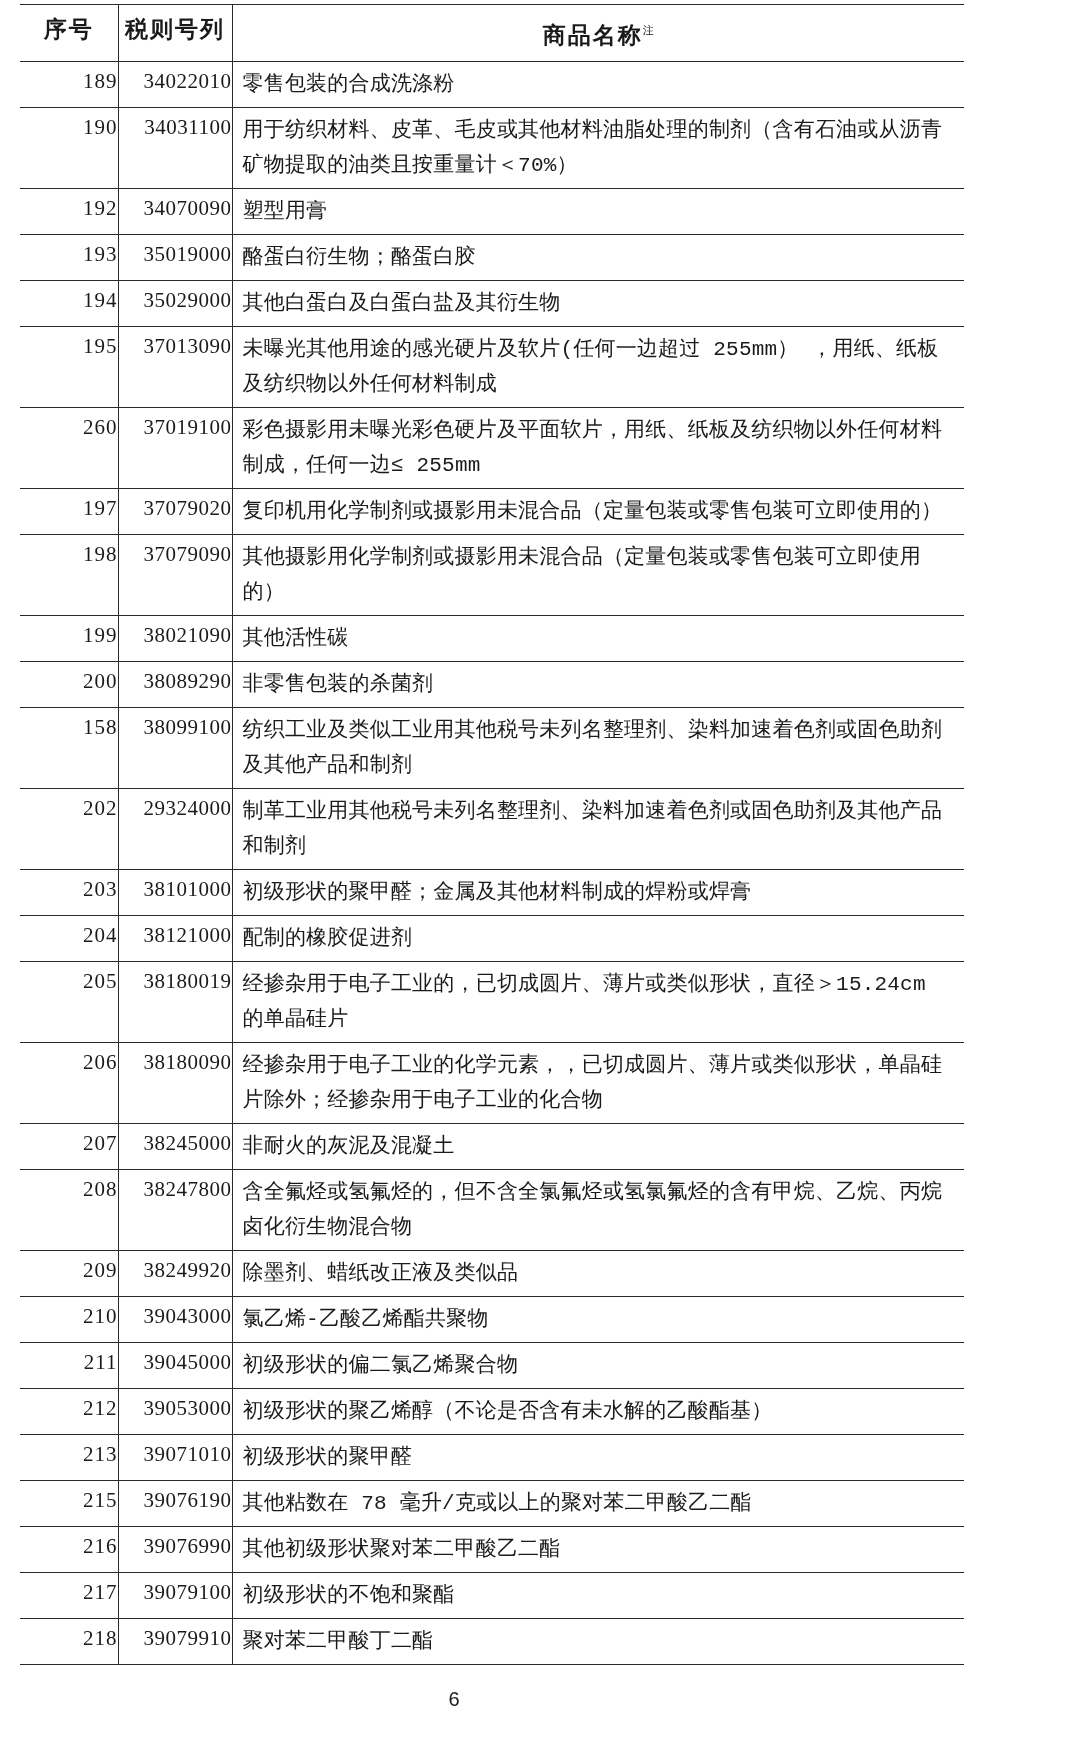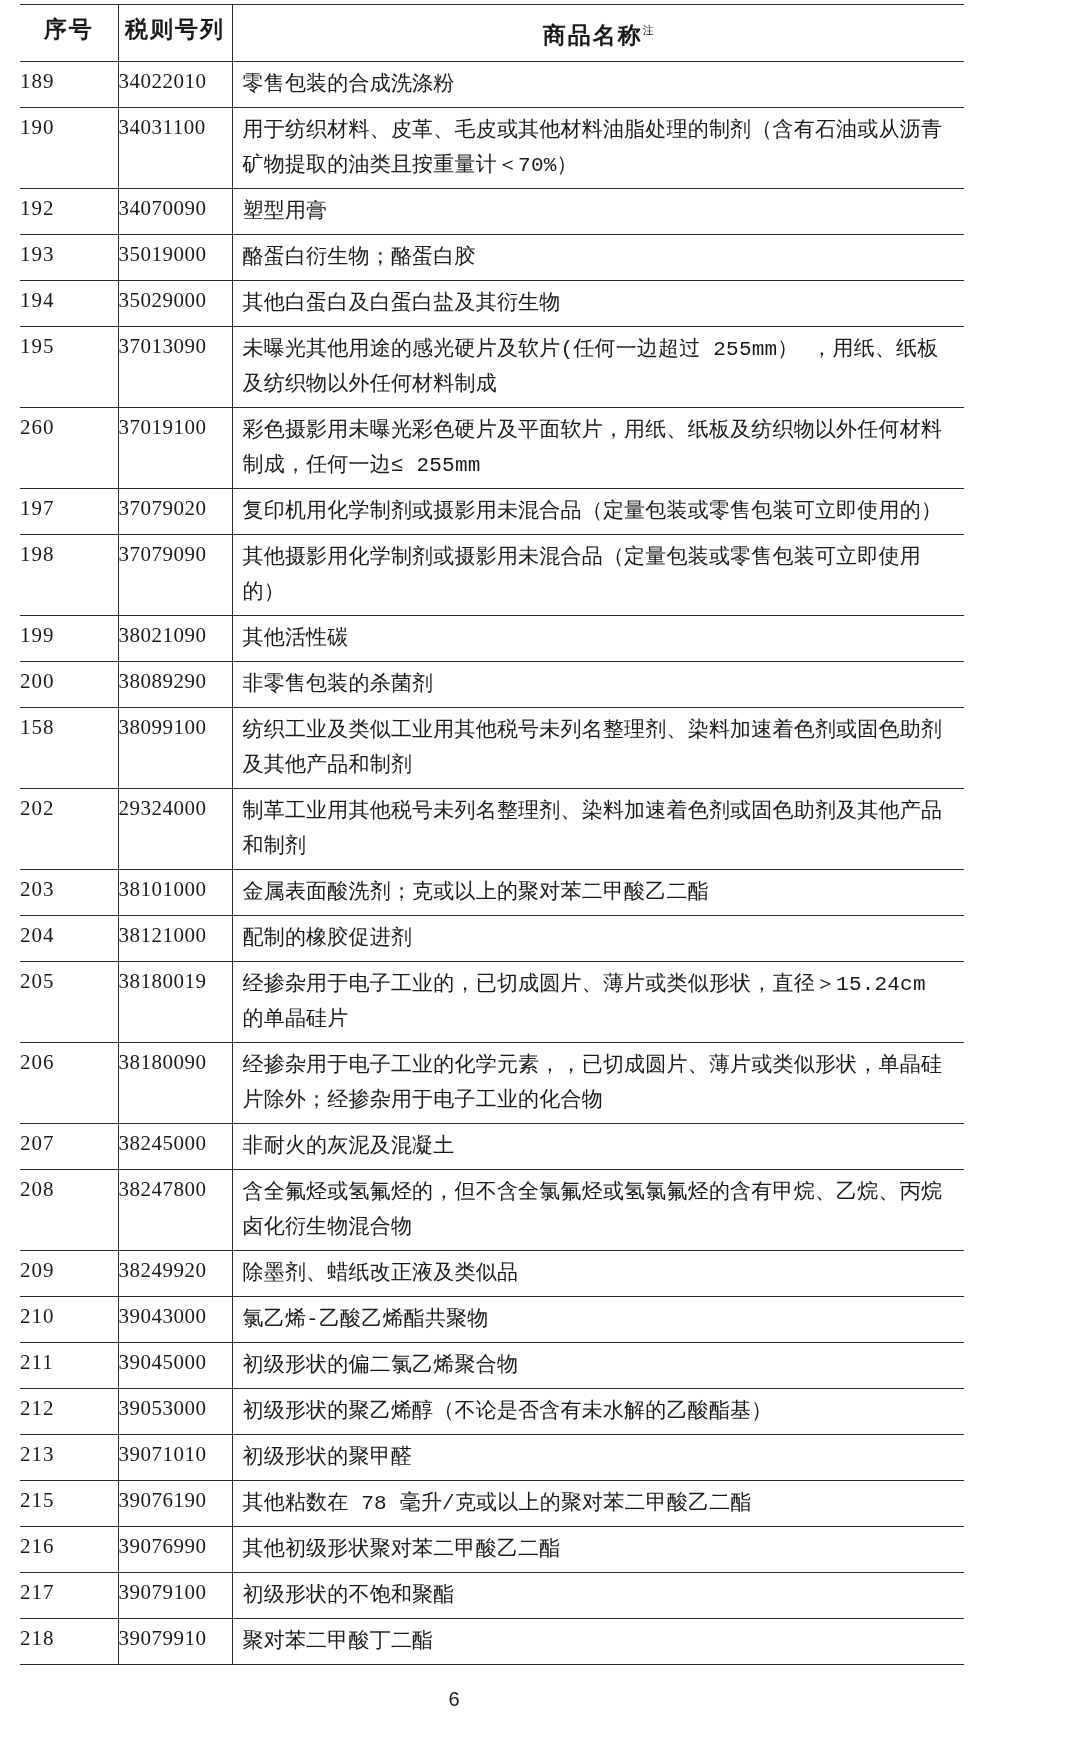--- a/index.html
+++ b/index.html
@@ -64,21 +64,21 @@
     font-family: "Liberation Serif", "DejaVu Serif", serif;
   }
   thead th .sup {
     font-size: 11px;
     vertical-align: super;
     letter-spacing: 0;
     font-weight: normal;
   }
 
   td.seq, td.code {
-    text-align: left;
+    text-align: right;
     font-size: 21px;
     letter-spacing: 1px;
     padding-top: 7px;
     padding-bottom: 6px;
     white-space: nowrap;
     font-family: "Liberation Serif", "DejaVu Serif", serif;
   }
   td.code { letter-spacing: 0.5px; margin-left: 19px; }
 
   td.name {
@@ -183,21 +183,21 @@
           <td class="name">纺织工业及类似工业用其他税号未列名整理剂、染料加速着色剂或固色助剂及其他产品和制剂</td>
         </tr>
         <tr>
           <td class="seq">202</td>
           <td class="code">29324000</td>
           <td class="name">制革工业用其他税号未列名整理剂、染料加速着色剂或固色助剂及其他产品和制剂</td>
         </tr>
         <tr>
           <td class="seq">203</td>
           <td class="code">38101000</td>
-          <td class="name">金属表面酸洗剂；克或以上的聚对苯二甲酸乙二酯</td>
+          <td class="name">初级形状的聚甲醛；金属及其他材料制成的焊粉或焊膏</td>
         </tr>
         <tr>
           <td class="seq">204</td>
           <td class="code">38121000</td>
           <td class="name">配制的橡胶促进剂</td>
         </tr>
         <tr>
           <td class="seq">205</td>
           <td class="code">38180019</td>
           <td class="name">经掺杂用于电子工业的，已切成圆片、薄片或类似形状，直径＞15.24cm 的单晶硅片</td>

